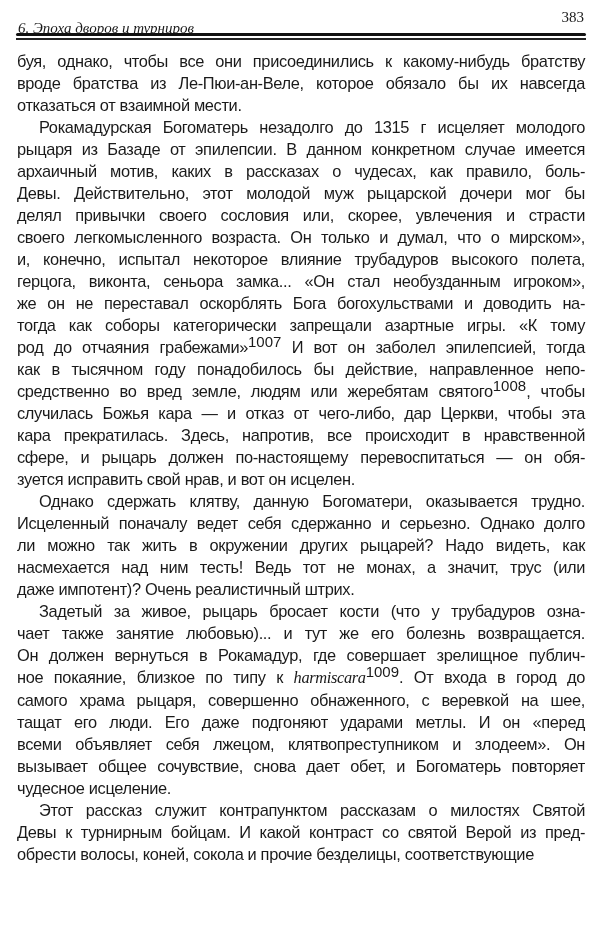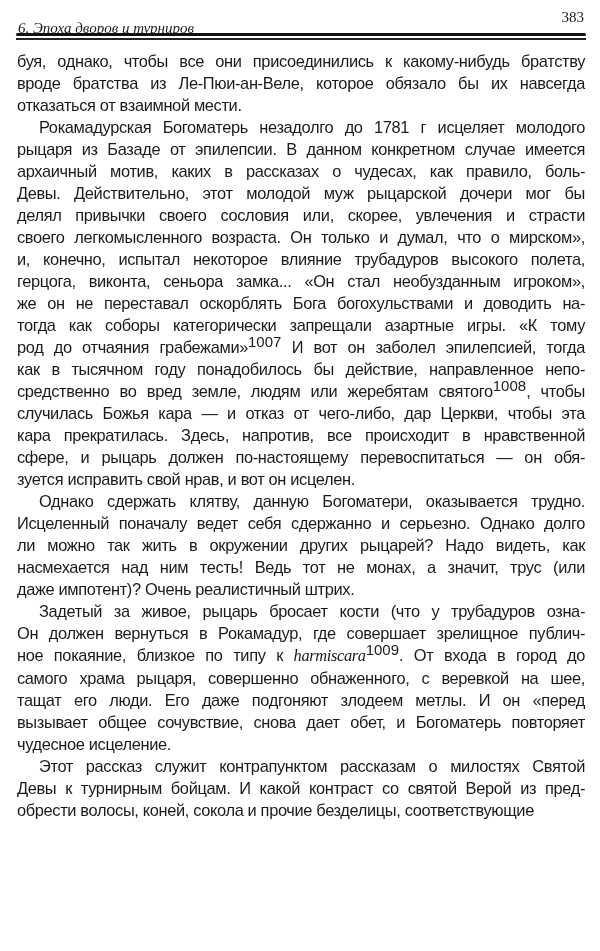--- a/index.html
+++ b/index.html
@@ -47,21 +47,21 @@
     <div class="thin"></div>
   </div>
 
   <div class="body-text" id="body-text">
       <div>
         <span class="line">буя, однако, чтобы все они присоединились к какому-нибудь братству</span>
         <span class="line">вроде братства из Ле-Пюи-ан-Веле, которое обязало бы их навсегда</span>
         <span class="line last">отказаться от взаимной мести.</span>
       </div>
       <div>
-        <span class="line indent">Рокамадурская Богоматерь незадолго до 1781 г исцеляет молодого</span>
+        <span class="line indent">Рокамадурская Богоматерь незадолго до 1315 г исцеляет молодого</span>
         <span class="line">рыцаря из Базаде от эпилепсии. В данном конкретном случае имеется</span>
         <span class="line">архаичный мотив, каких в рассказах о чудесах, как правило, боль-</span>
         <span class="line">Девы. Действительно, этот молодой муж рыцарской дочери мог бы</span>
         <span class="line">делял привычки своего сословия или, скорее, увлечения и страсти</span>
         <span class="line">своего легкомысленного возраста. Он только и думал, что о мирском»,</span>
         <span class="line">и, конечно, испытал некоторое влияние трубадуров высокого полета,</span>
         <span class="line">герцога, виконта, сеньора замка... «Он стал необузданным игроком»,</span>
         <span class="line">же он не переставал оскорблять Бога богохульствами и доводить на-</span>
         <span class="line">тогда как соборы категорически запрещали азартные игры. «К тому</span>
         <span class="line">род до отчаяния грабежами»<sup class="fn">1007</sup> И вот он заболел эпилепсией, тогда</span>
@@ -74,24 +74,26 @@
       </div>
       <div>
         <span class="line indent">Однако сдержать клятву, данную Богоматери, оказывается трудно.</span>
         <span class="line">Исцеленный поначалу ведет себя сдержанно и серьезно. Однако долго</span>
         <span class="line">ли можно так жить в окружении других рыцарей? Надо видеть, как</span>
         <span class="line">насмехается над ним тесть! Ведь тот не монах, а значит, трус (или</span>
         <span class="line last">даже импотент)? Очень реалистичный штрих.</span>
       </div>
       <div>
         <span class="line indent">Задетый за живое, рыцарь бросает кости (что у трубадуров озна-</span>
+        <span class="line">чает также занятие любовью)... и тут же его болезнь возвращается.</span>
         <span class="line">Он должен вернуться в Рокамадур, где совершает зрелищное публич-</span>
         <span class="line">ное покаяние, близкое по типу к <em>harmiscara</em><sup class="fn">1009</sup>. От входа в город до</span>
         <span class="line">самого храма рыцаря, совершенно обнаженного, с веревкой на шее,</span>
-        <span class="line">тащат его люди. Его даже подгоняют злодеем метлы. И он «перед</span>
+        <span class="line">тащат его люди. Его даже подгоняют ударами метлы. И он «перед</span>
+        <span class="line">всеми объявляет себя лжецом, клятвопреступником и злодеем». Он</span>
         <span class="line">вызывает общее сочувствие, снова дает обет, и Богоматерь повторяет</span>
         <span class="line last">чудесное исцеление.</span>
       </div>
       <div>
         <span class="line indent">Этот рассказ служит контрапунктом рассказам о милостях Святой</span>
         <span class="line">Девы к турнирным бойцам. И какой контраст со святой Верой из пред-</span>
         <span class="line last">обрести волосы, коней, сокола и прочие безделицы, соответствующие</span>
       </div>
     </div>
 </div>

